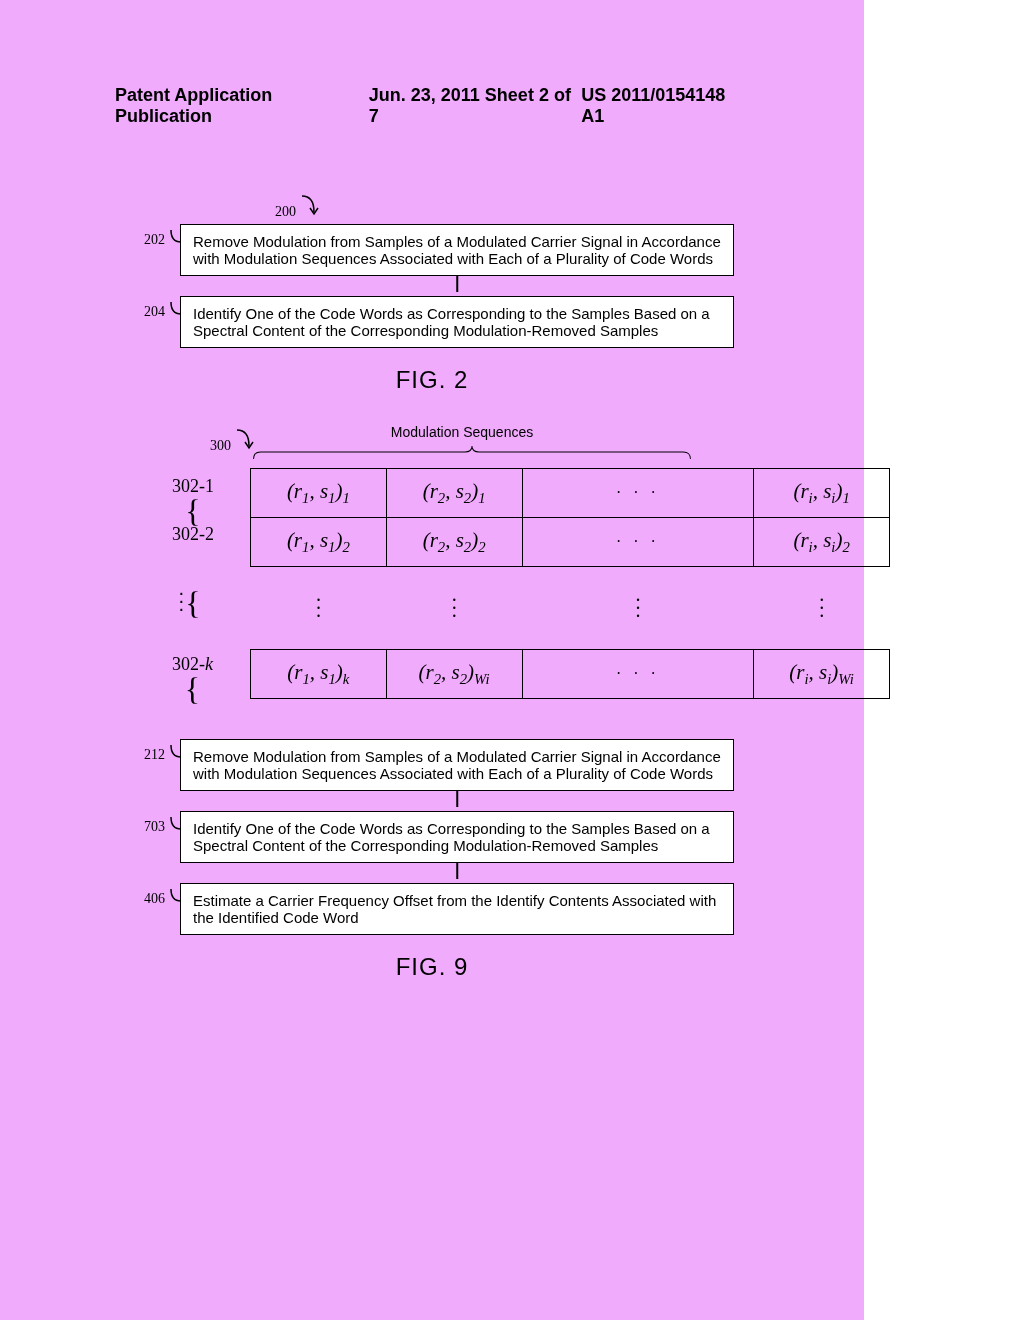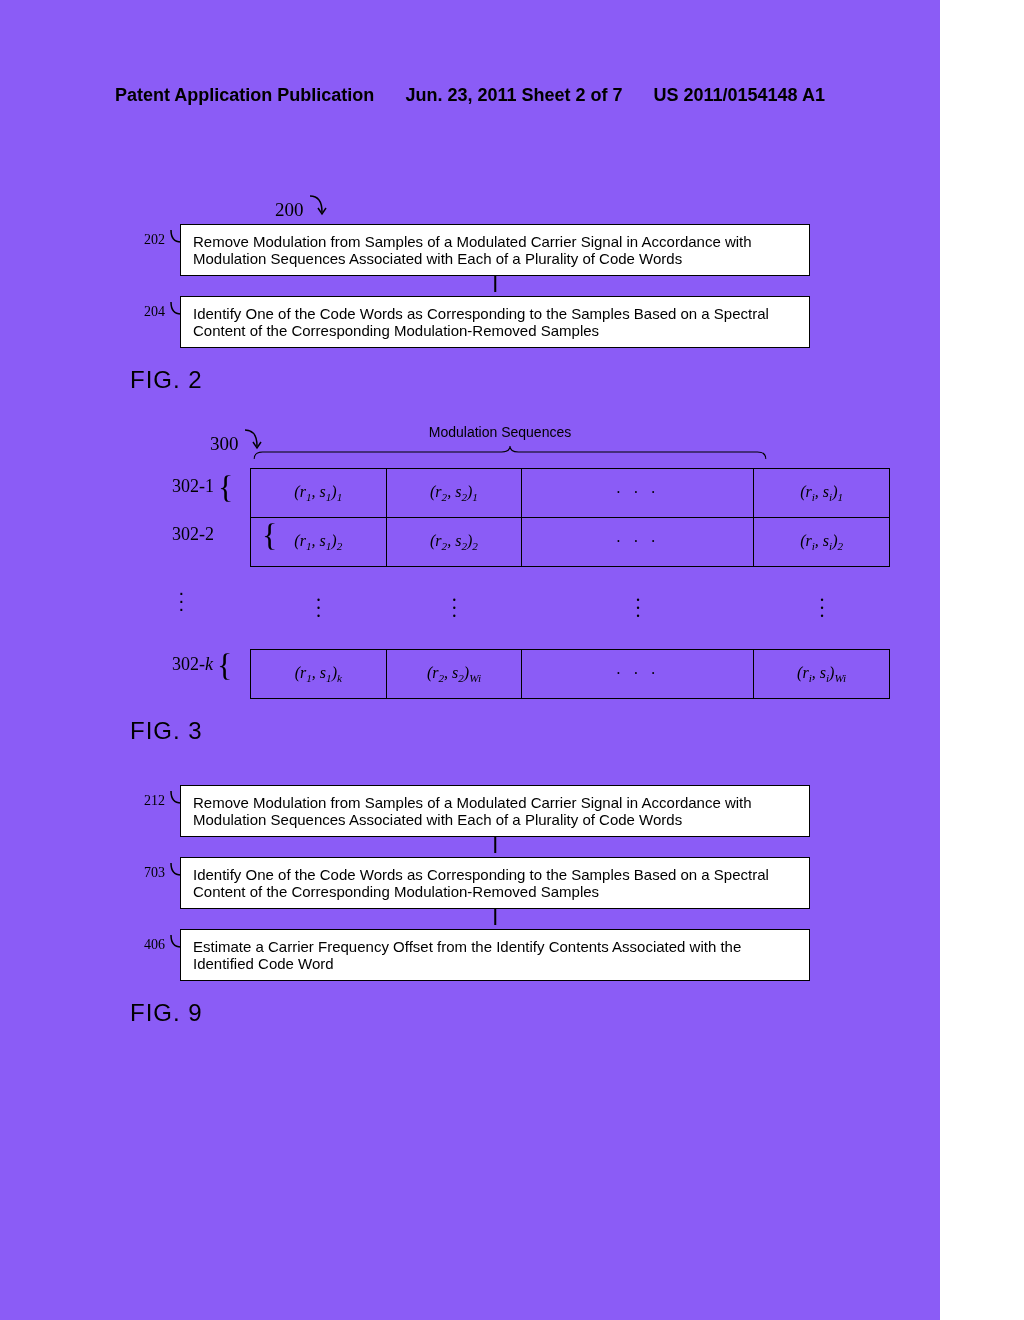--- a/index.html
+++ b/index.html
@@ -4,23 +4,23 @@
   <style>
     body {
       font-family: Arial, Helvetica, sans-serif;
       margin: 0;
       padding: 0;
       width: 1024px;
       background: white;
     }
     .page {
       position: relative;
-      width: 940px;
+      width: 864px;
       height: 1320px;
-      background: #8b5cf6;
+      background: #f0abfc;
       text-decoration: underline;
     }
     .header {
       position: absolute;
       top: 85px;
       left: 115px;
       right: 115px;
       font-size: 18px;
       font-weight: bold;
       display: flex;
@@ -32,21 +32,21 @@
       left: 130px;
       right: 130px;
     }
     .fig2 {
       position: relative;
       margin-left: 50px;
       margin-right: 0;
     }
     .ref-arrow {
       font-family: 'Times New Roman', serif;
-      font-size: 19px;
+      font-size: 14px;
       position: absolute;
     }
     .ref-200 {
       top: 0;
       left: 95px;
     }
     .box {
       border: 1.5px solid #000;
       padding: 8px 12px;
       text-align: left;
@@ -83,21 +83,21 @@
       display: inline-block;
       width: 1.5px;
       height: 16px;
       background: black;
       position: absolute;
       left: 50%;
       top: 0;
       transform: translateX(-50%);
     }
     .fig-label {
-      text-align: left;
+      text-align: center;
       font-size: 24px;
       margin-top: 18px;
       margin-bottom: 30px;
       letter-spacing: 1px;
     }
     
     .fig3 {
       position: relative;
       margin-top: 10px;
     }
@@ -129,21 +129,21 @@
     .matrix-table {
       border-collapse: collapse;
       margin-left: 68px;
       width: 640px;
     }
     .matrix-table td {
       border: 1.5px solid black;
       text-align: center;
       font-family: 'Times New Roman', serif;
       font-style: italic;
-      font-size: 16px;
+      font-size: 21px;
       padding: 6px 4px;
       height: 36px;
     }
     .matrix-table td.dots {
       font-style: normal;
       font-size: 16px;
       border-left: none;
       border-right: none;
       letter-spacing: 4px;
     }
@@ -154,20 +154,21 @@
       font-size: 20px;
     }
     .row-label {
       position: absolute;
       font-family: 'Times New Roman', serif;
       font-size: 18px;
       left: -10px;
       display: flex;
       align-items: center;
       gap: 4px;
+      flex-direction: column;
     }
     .row-brace {
       font-size: 32px;
       line-height: 20px;
     }
     .left-vdots {
       position: absolute;
       left: -4px;
       font-size: 20px;
     }
@@ -307,21 +308,20 @@
           <tr>
             <td>(r<sub>1</sub>, s<sub>1</sub>)<sub>k</sub></td>
             <td>(r<sub>2</sub>, s<sub>2</sub>)<sub>Wi</sub></td>
             <td class="dots">· · ·</td>
             <td>(r<sub>i</sub>, s<sub>i</sub>)<sub>Wi</sub></td>
           </tr>
         </tbody>
           </table>
       </div>
     </div>
-    <div class="fig-label">FIG. 3</div>
 
     <div class="fig4">
       <div class="box-group">
         <div class="box-label">
           <span>212</span>
           <svg width="14" height="18" style="position:relative;top:2px;">
             <path d="M 2 2 Q 2 14 12 14" stroke="black" stroke-width="1.5" fill="none"></path>
           </svg>
         </div>
         <div class="box">Remove Modulation from Samples of a Modulated Carrier Signal in Accordance with Modulation Sequences Associated with Each of a Plurality of Code Words</div>

